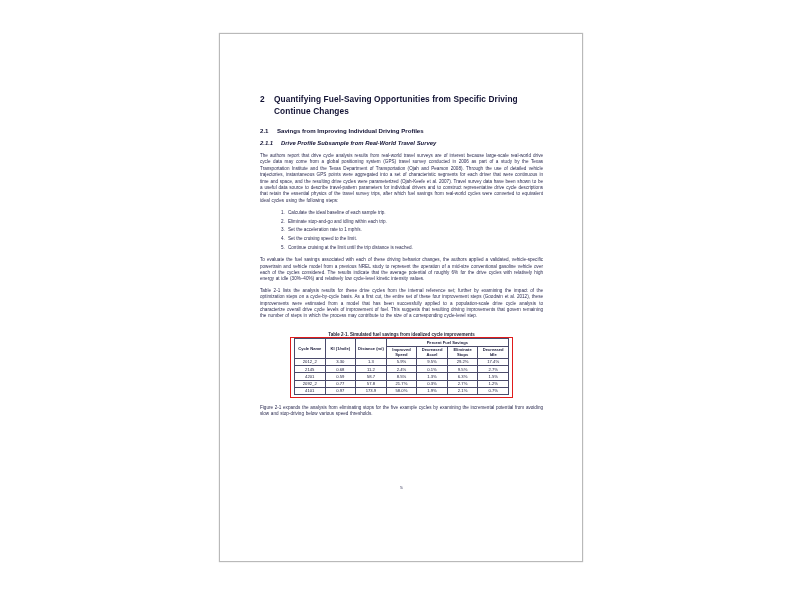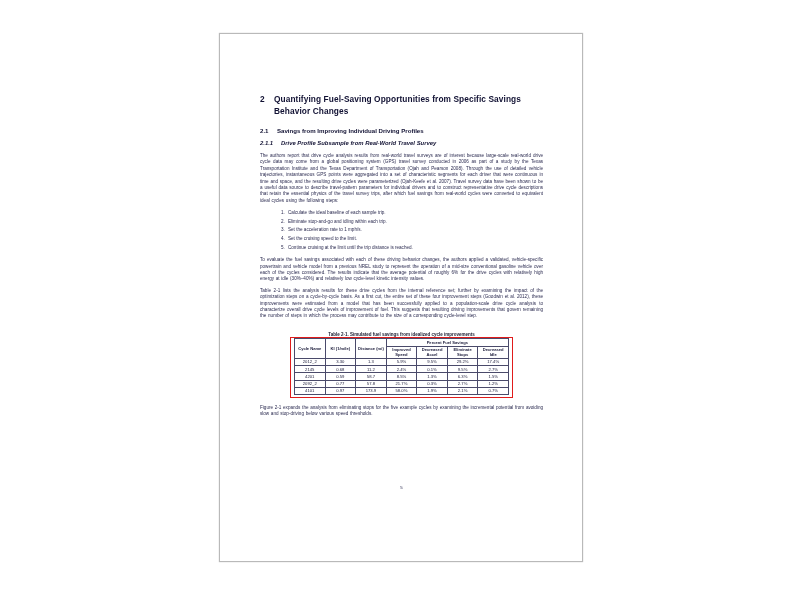--- a/index.html
+++ b/index.html
@@ -142,21 +142,21 @@
 </style>
 </head>
 <body>
 
 <div class="page-viewport">
   <div class="page-sheet">
     <div class="page-content">
 
       <div class="sec-num-title">
         <span class="num">2</span>
-        <span class="ttl">Quantifying Fuel-Saving Opportunities from Specific Savings Behavior Changes</span>
+        <span class="ttl">Quantifying Fuel-Saving Opportunities from Specific Driving Continue Changes</span>
       </div>
 
       <div class="subsec">
         <span class="num">2.1</span>
         <span>Savings from Improving Individual Driving Profiles</span>
       </div>
 
       <div class="subsubsec">
         <span class="num">2.1.1</span>
         <span>Drive Profile Subsample from Real-World Travel Survey</span>

